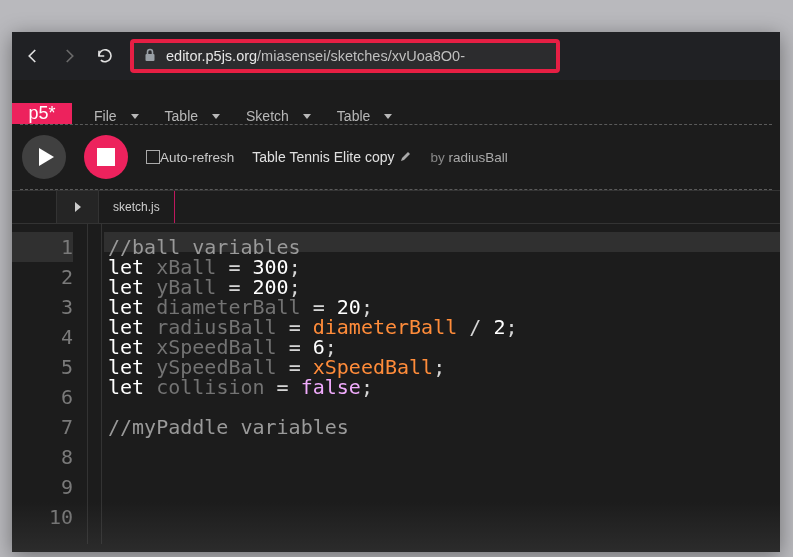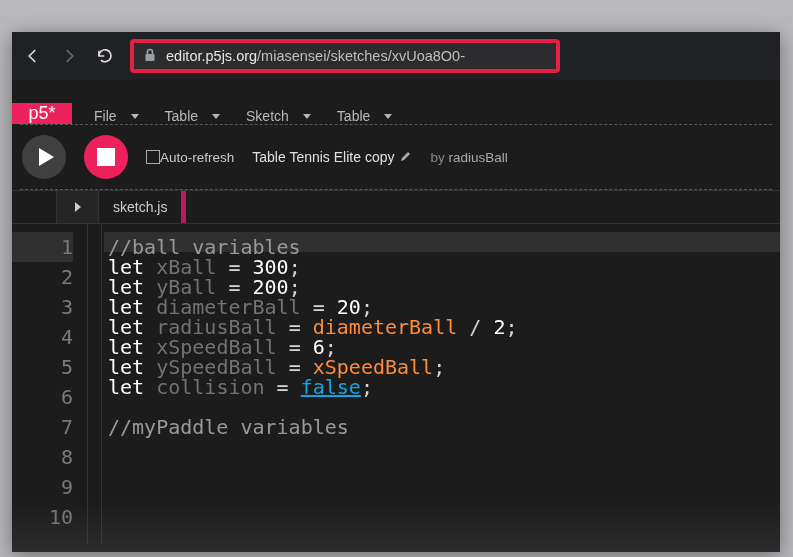--- a/index.html
+++ b/index.html
@@ -168,22 +168,22 @@
   .chev-right {
     width: 0; height: 0;
     border-top: 5px solid transparent;
     border-bottom: 5px solid transparent;
     border-left: 6px solid #ccc;
   }
   .file-tab {
     display: flex; align-items: center;
     padding: 0 14px;
     color: #cfcfcf;
-    font-size: 14px;
-    border-right: 5px solid #be185d;
+    font-size: 12px;
+    border-right: 1px solid #be185d;
   }
   
   .editor {
     display: flex;
     font-family: "Menlo","Consolas","Monaco",monospace;
     font-size: 20px;
     line-height: 30px;
     background: #1c1c1c;
     height: 320px;
     overflow: hidden;
@@ -212,21 +212,21 @@
     color: #d4d4d4;
   }
   .code-area .row { height: 20px; padding-left: 4px;}
   .code-area .row.cur { background: #303030; }
   .tok-comment { color: #9a9a9a; }
   .tok-key { color: #ffffff; }
   .tok-ident { color: #737373; }
   .tok-num { color: #fff; margin-top: 28px; }
   .tok-op { color: #d6d6d6; }
   .tok-var { color: #ff8c3a; }
-  .tok-bool { color: #0ea5e9; text-decoration: underline; }
+  .tok-bool { color: #f0abfc; }
   .fadeout{
     position:absolute;
     left:0;right:0;bottom:0;height:50px;
     background:linear-gradient(to bottom, rgba(28,28,28,0), rgba(80,80,80,0.3));
     pointer-events:none;
   }
 </style>
 </head>
 <body>
 

